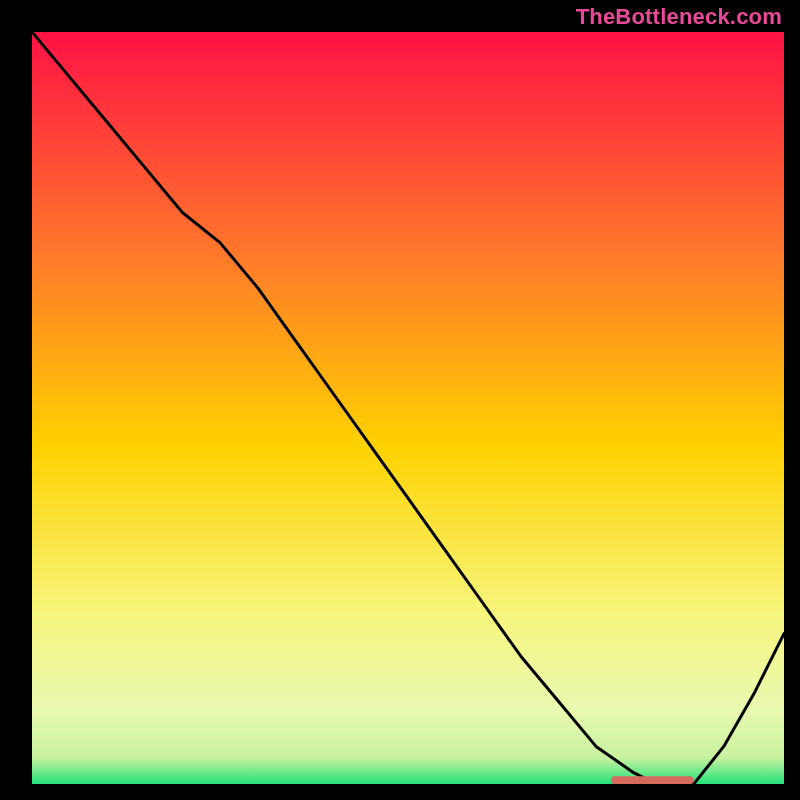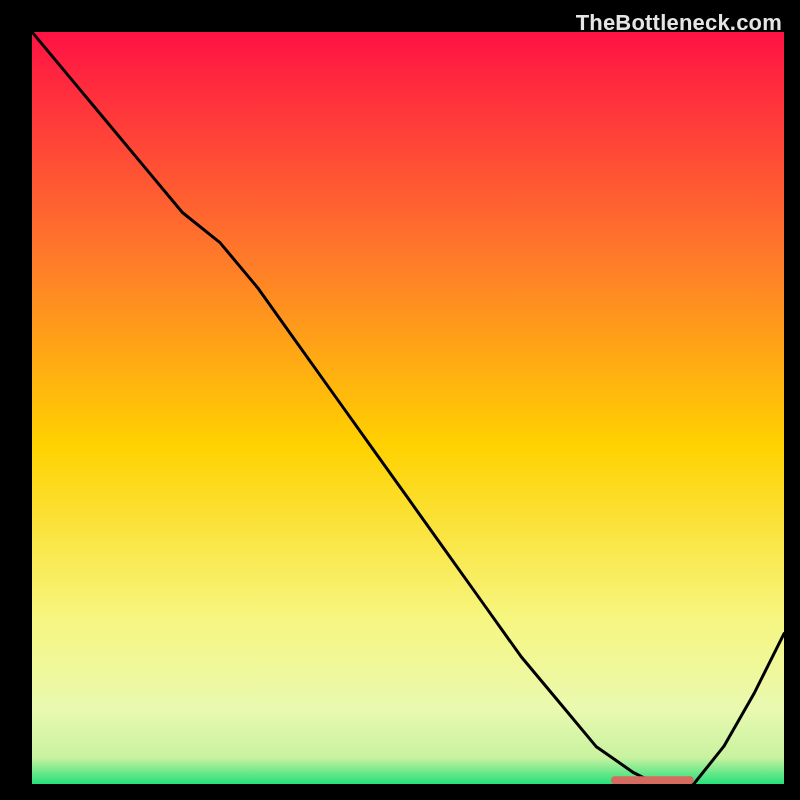--- a/index.html
+++ b/index.html
@@ -12,23 +12,23 @@
     font-family: Arial, Helvetica, sans-serif;
   }
   .outer {
     position: relative;
     width: 800px;
     height: 800px;
     background: #000;
   }
   .watermark {
     position: absolute;
-    top: 10px;
+    top: 4px;
     right: 18px;
-    color: #e5e5e5;
+    color: #ec4899;
     font-size: 22px;
     font-weight: 600;
     letter-spacing: 0.2px;
     z-index: 20;
   }
   .plot {
     position: absolute;
     left: 32px;
     top: 32px;
     width: 752px;

